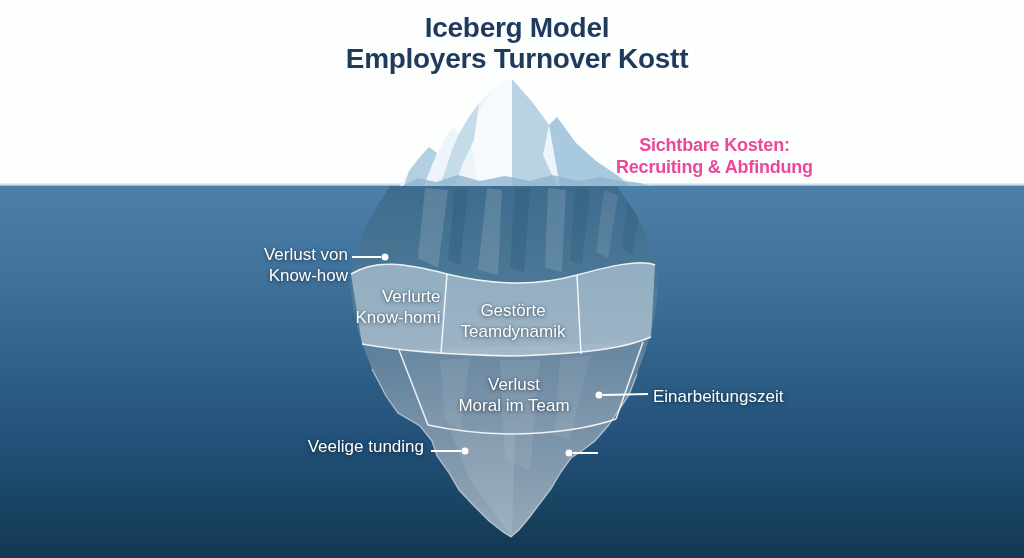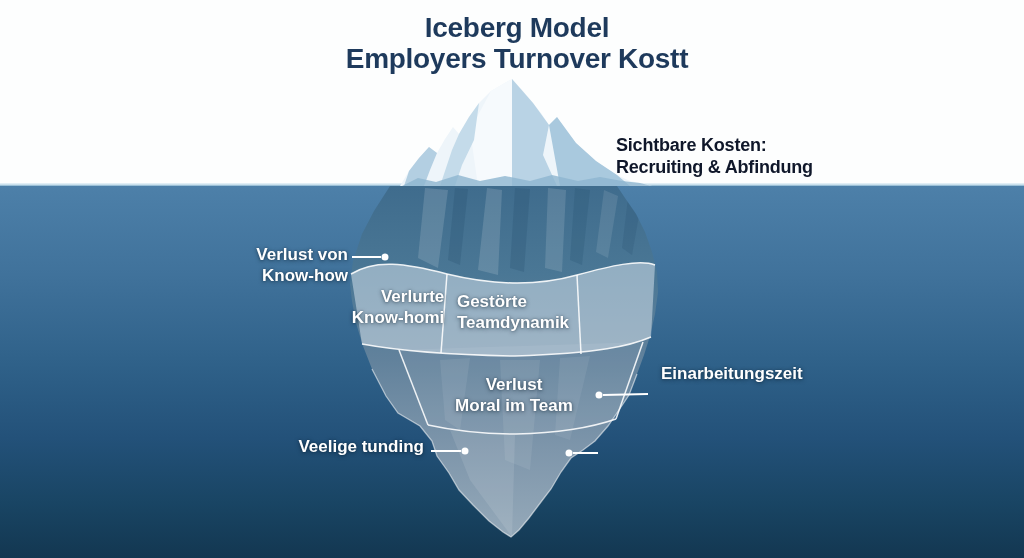--- a/index.html
+++ b/index.html
@@ -17,32 +17,32 @@
     content:"";position:absolute;left:0;top:-2px;width:100%;height:3px;
     background:linear-gradient(180deg,#e8f3f9,#9cc3da);opacity:.85;
   }
   svg.berg{position:absolute;left:0;top:0;}
   .title{
     position:absolute;left:0;right:18px;top:12px;text-align:center;
     color:#1e3a5c;font-weight:700;font-size:28px;line-height:31px;letter-spacing:-0.3px;padding-left:28px;
   }
   .visible-costs{
     position:absolute;left:616px;top:134px;
-    color:#0f172a;font-weight:700;font-size:18px;line-height:22px;letter-spacing:-0.2px;
+    color:#ec4899;font-weight:700;font-size:18px;line-height:22px;letter-spacing:-0.2px;text-align:center;
   }
   .wlabel{
-    position:absolute;color:#ffffff;font-weight:700;font-size:17px;line-height:21px;
+    position:absolute;color:#ffffff;font-weight:400;font-size:17px;line-height:21px;
     text-shadow:0 1px 4px rgba(8,25,40,.55), 0 0 2px rgba(8,25,40,.35);
     white-space:nowrap;
   }
   .lbl-verlust{right:676px;top:244px;text-align:right;}
   .lbl-verlurte{left:398px;top:286px;transform:translateX(-50%);text-align:right;}
-  .lbl-gestoerte{left:513px;top:291px;transform:translateX(-50%);}
+  .lbl-gestoerte{left:513px;top:300px;transform:translateX(-50%);text-align:center;}
   .lbl-sinkende{left:514px;top:374px;transform:translateX(-50%);text-align:center;}
-  .lbl-einarbeitung{left:653px;top:363px;margin-left:8px;}
+  .lbl-einarbeitung{left:653px;top:386px;}
   .lbl-veelige{right:600px;top:436px;text-align:left;}
   .lbl-produktiv{left:602px;top:444px;}
 </style>
 </head>
 <body>
 
 <div class="canvas">
   <div class="sky"></div>
   <div class="water"></div>
 

